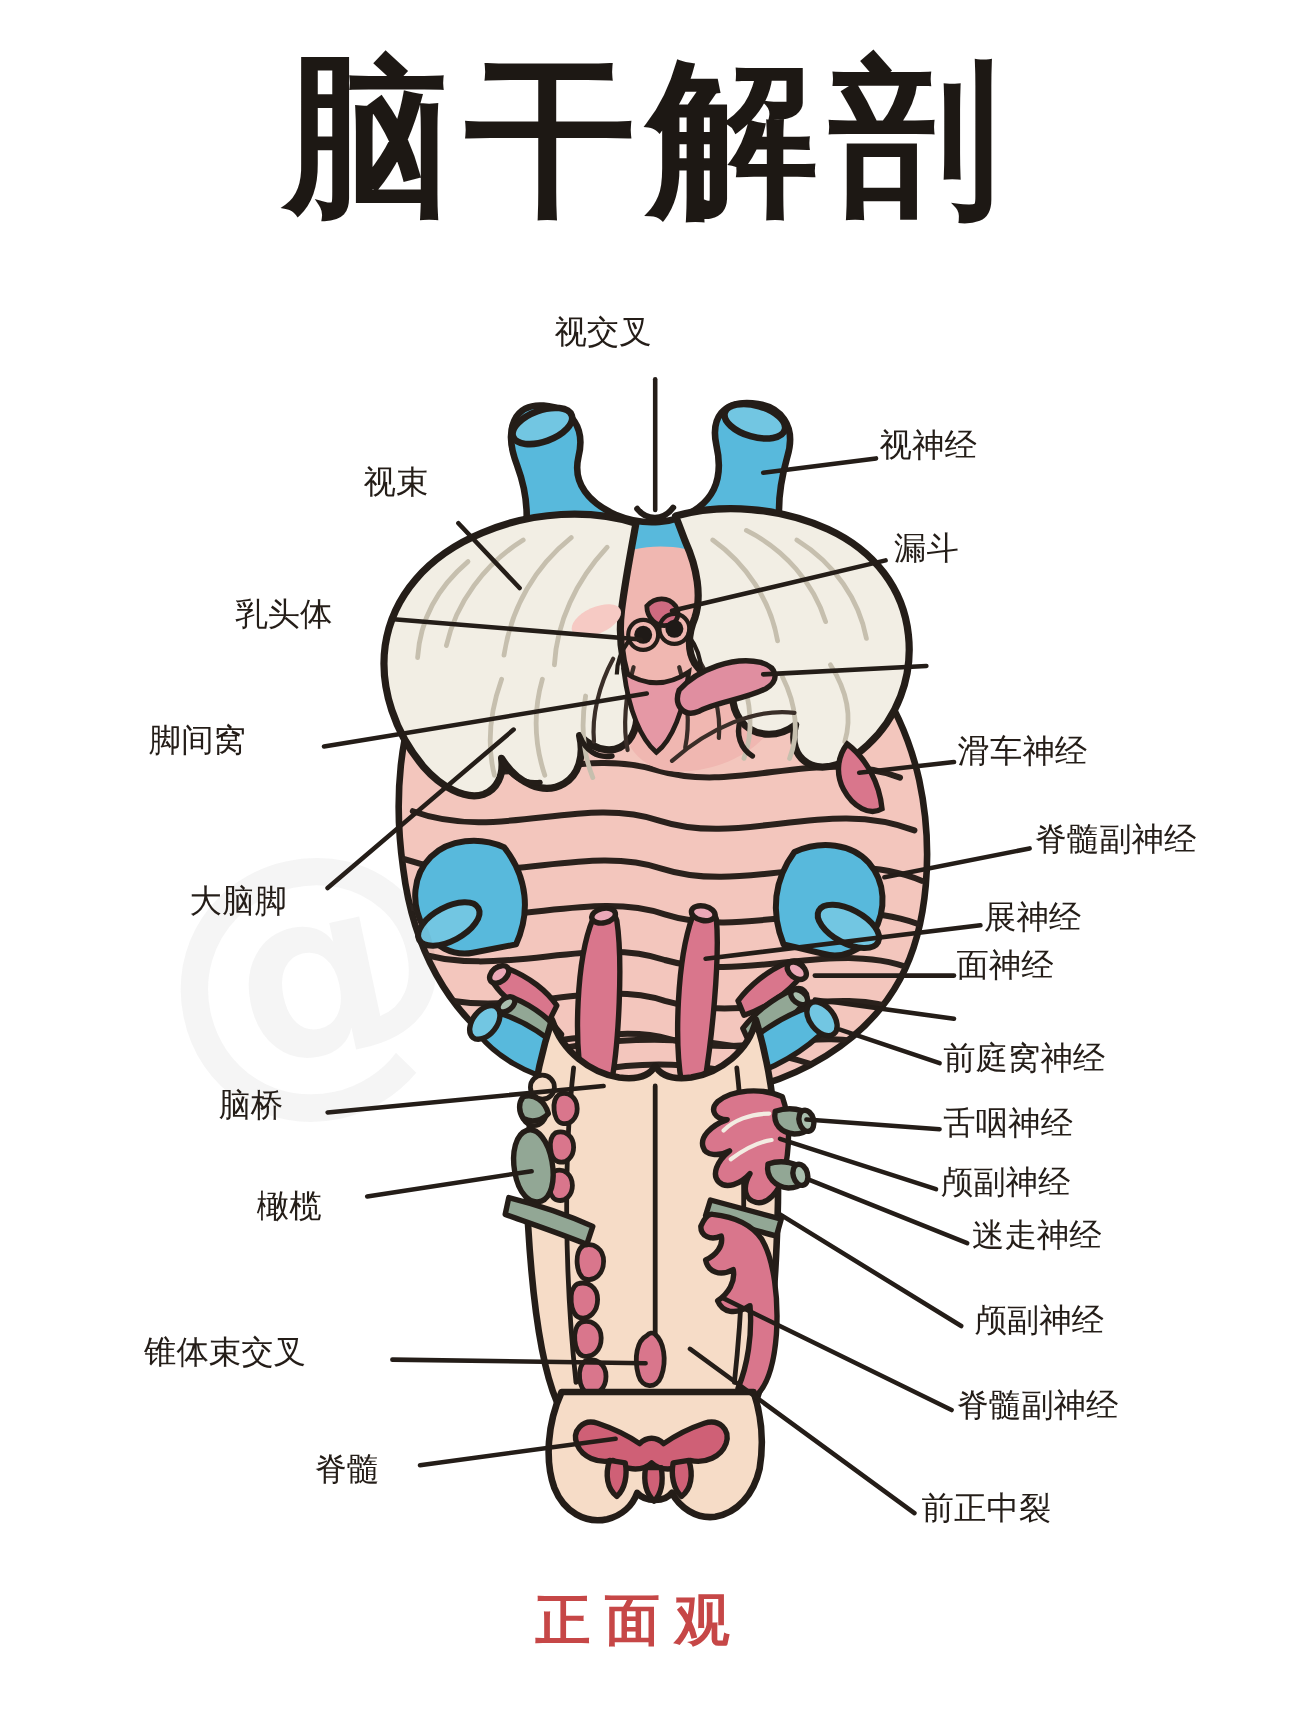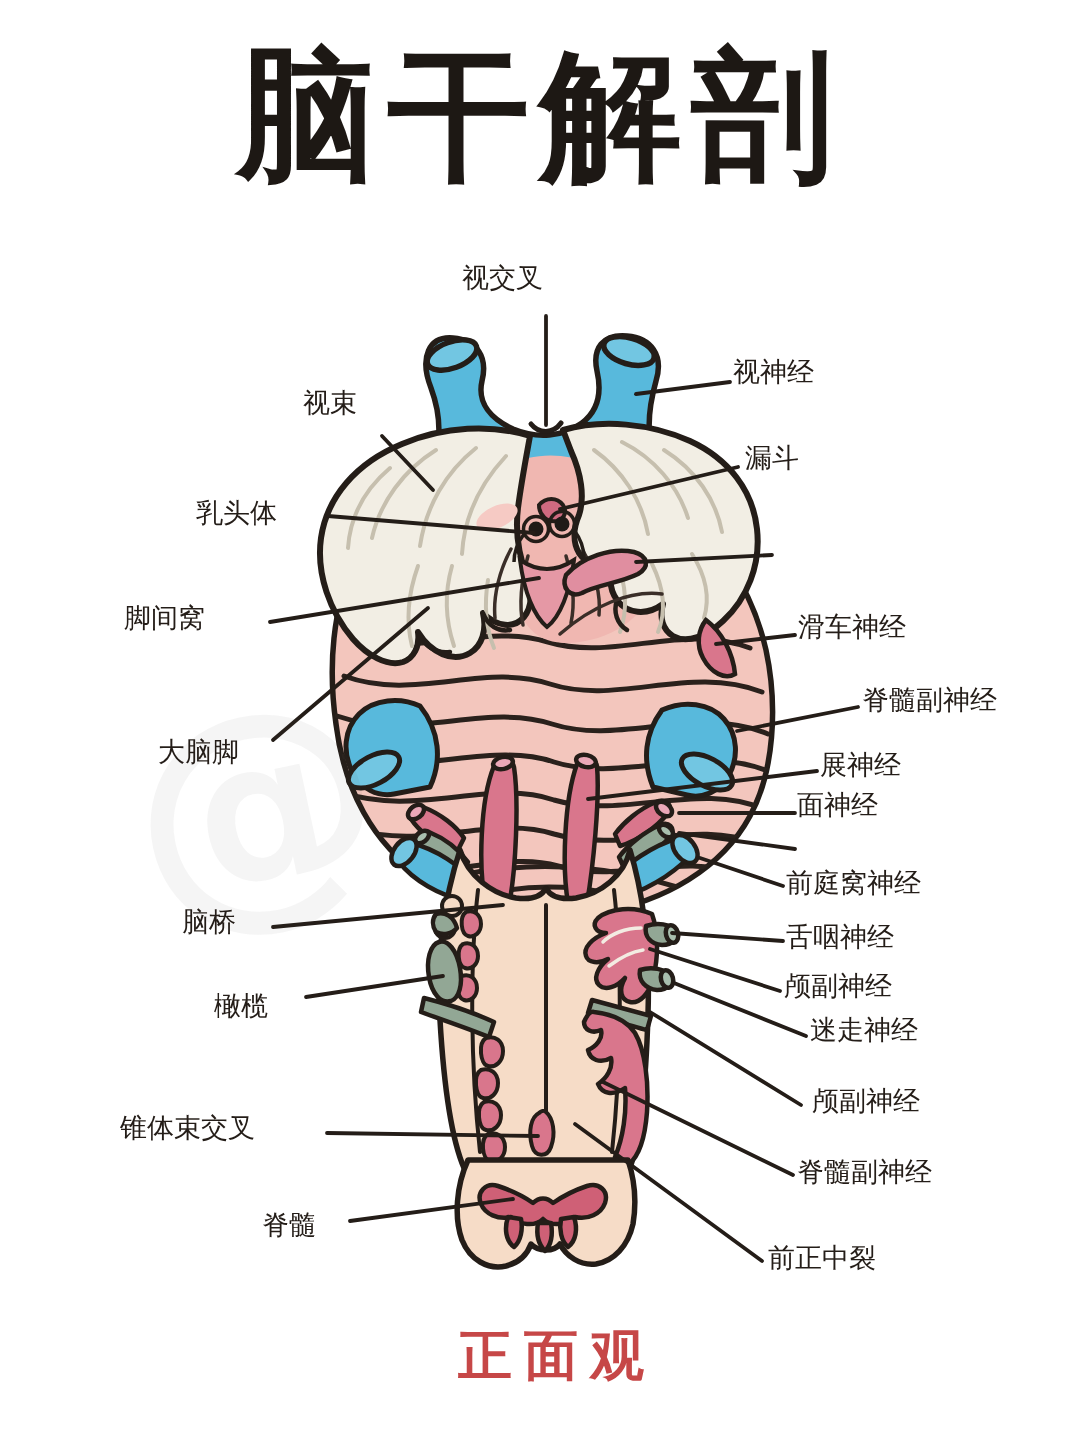--- a/index.html
+++ b/index.html
@@ -11,21 +11,21 @@
   .page-title{
     position:absolute;left:0;top:38px;width:100%;text-align:center;
     font-size:142px;font-weight:700;letter-spacing:10px;color:#1d1814;line-height:1.1;
     white-space:nowrap;
   }
   .lbl{
     position:absolute;font-size:27px;line-height:1.05;white-space:nowrap;color:#241d18;
     font-weight:500;
   }
   .caption{
-    position:absolute;left:458px;top:1320px;font-size:54px;letter-spacing:12px;
+    position:absolute;left:446px;top:1320px;font-size:46px;letter-spacing:12px;
     font-weight:600;white-space:nowrap;
   }
   .watermark{
     position:absolute;left:130px;top:660px;font-size:250px;color:rgba(70,70,70,0.055);
     transform:rotate(-12deg);font-weight:700;pointer-events:none;
   }
 </style>
 </head>
 <body>
 

